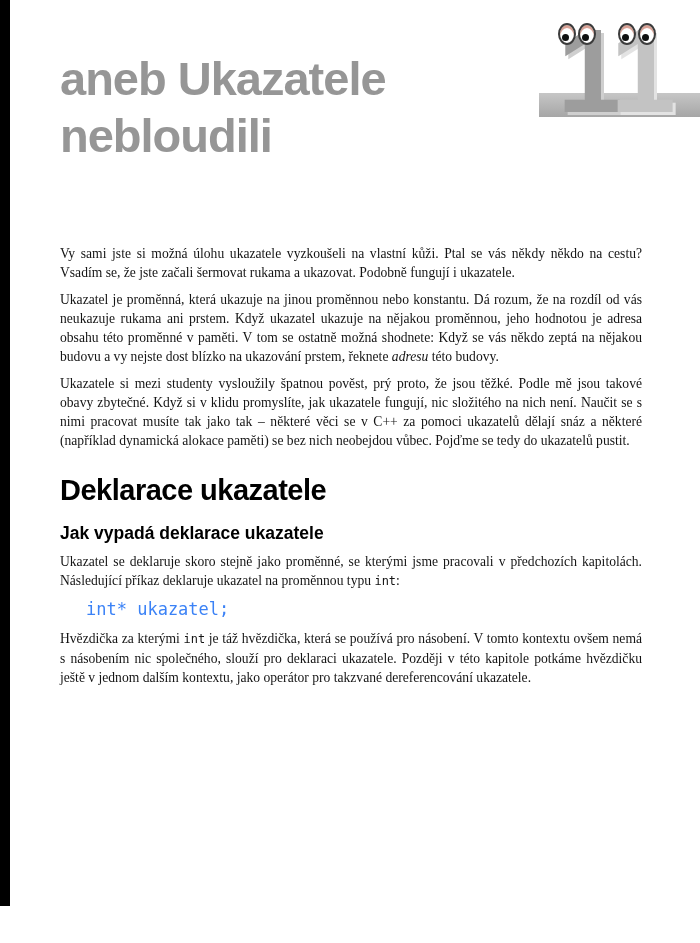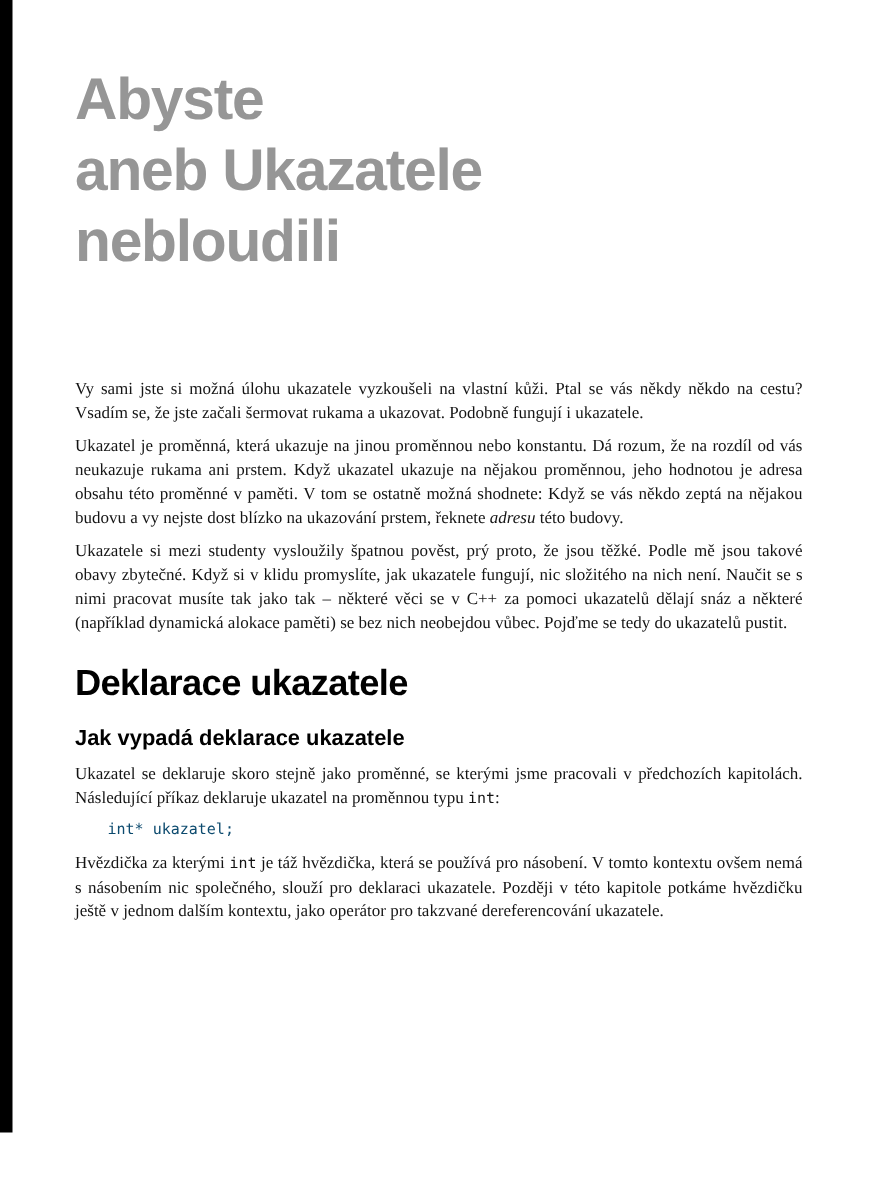--- a/index.html
+++ b/index.html
@@ -29,21 +29,21 @@
   .h1 {
     font-family:"Liberation Sans", sans-serif; font-weight:bold;
     font-size:29px; color:#000; margin:24px 0 11px 0; letter-spacing:-0.5px;
   }
   .h2 {
     font-family:"Liberation Sans", sans-serif; font-weight:bold;
     font-size:17.5px; color:#000; margin:16px 0 8px 0;
   }
   .code-line {
     font-family:"DejaVu Sans Mono","Liberation Mono",monospace;
-    font-size:12px; margin:4px 0 10px 26px; color:#0c4a6e; white-space:pre;
+    font-size:17px; margin:4px 0 10px 26px; color:#3b82f6; white-space:pre;
   }
   
   .chapter-graphic { position:absolute; top:0; right:0; width:175px; height:150px; }
   .chapter-bar {
     position:absolute; top:93px; right:0; left:14px; height:24px;
     background:linear-gradient(#c6c6c6,#a6a6a6);
   }
   .digits {
     position:absolute; top:12px; right:30px;
     font-family:"Liberation Sans", sans-serif; font-weight:bold;
@@ -64,25 +64,36 @@
     width:7px; height:7px; background:#101010; border-radius:50%;
   }
 </style>
 </head>
 <body>
 
 <div class="page">
 
   <div class="left-bar"></div>
 
+  <div class="chapter-graphic">
+    <div class="chapter-bar"></div>
+    <div class="eyes eyes-1">
+      <span class="eye"></span>
+      <span class="eye"></span>
+    </div>
+    <div class="eyes eyes-2">
+      <span class="eye"></span>
+      <span class="eye"></span>
+    </div>
+    <div class="digits"><span class="digit-a">1</span><span class="digit-b">1</span></div>
+  </div>
 
   <div class="content">
 
     <div class="chapter-title">
-      <div>Abyste</div>
       <div>aneb Ukazatele</div>
       <div>nebloudili</div>
     </div>
 
     <div class="body-text">
       <p class="para"><span>Vy sami jste si možná úlohu ukazatele vyzkoušeli na vlastní kůži. Ptal se vás někdy někdo na cestu? Vsadím se, že jste začali šermovat rukama a ukazovat. Podobně fungují i ukazatele.</span></p>
       <p class="para"><span>Ukazatel je proměnná, která ukazuje na jinou proměnnou nebo konstantu. Dá rozum, že na rozdíl od vás neukazuje rukama ani prstem. Když ukazatel ukazuje na nějakou proměnnou, jeho hodnotou je adresa obsahu této proměnné v paměti. V tom se ostatně možná shodnete: Když se vás někdo zeptá na nějakou budovu a vy nejste dost blízko na ukazování prstem, řeknete </span><span class="seg-i">adresu</span><span> této budovy.</span></p>
       <p class="para"><span>Ukazatele si mezi studenty vysloužily špatnou pověst, prý proto, že jsou těžké. Podle mě jsou takové obavy zbytečné. Když si v klidu promyslíte, jak ukazatele fungují, nic složitého na nich není. Naučit se s nimi pracovat musíte tak jako tak – některé věci se v C++ za pomoci ukazatelů dělají snáz a některé (například dynamická alokace paměti) se bez nich neobejdou vůbec. Pojďme se tedy do ukazatelů pustit.</span></p>
 
       <div class="h1">Deklarace ukazatele</div>

